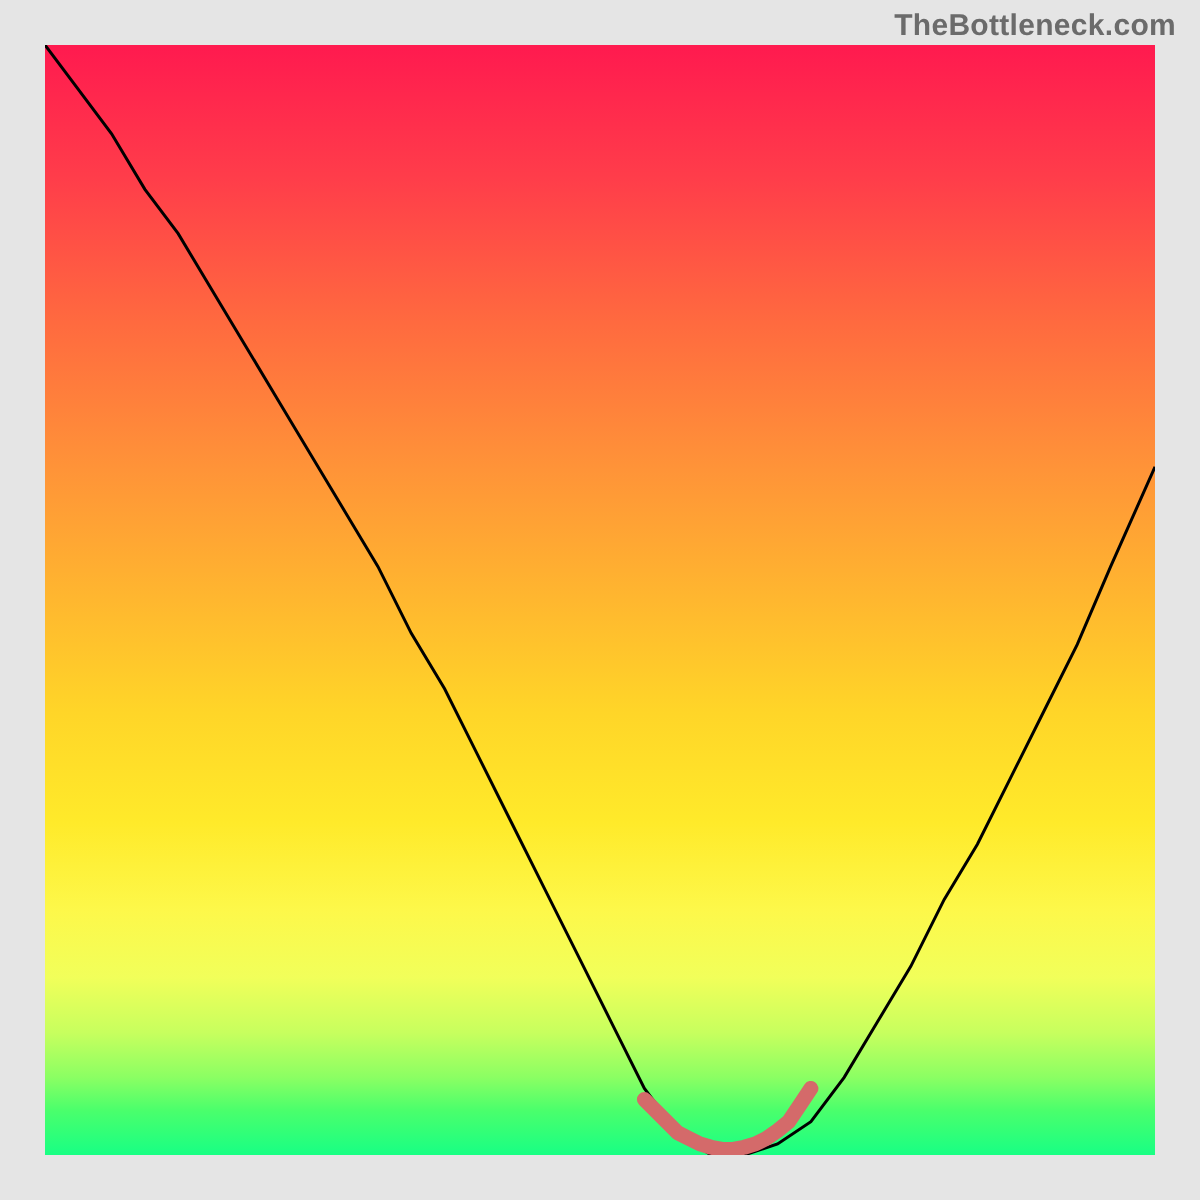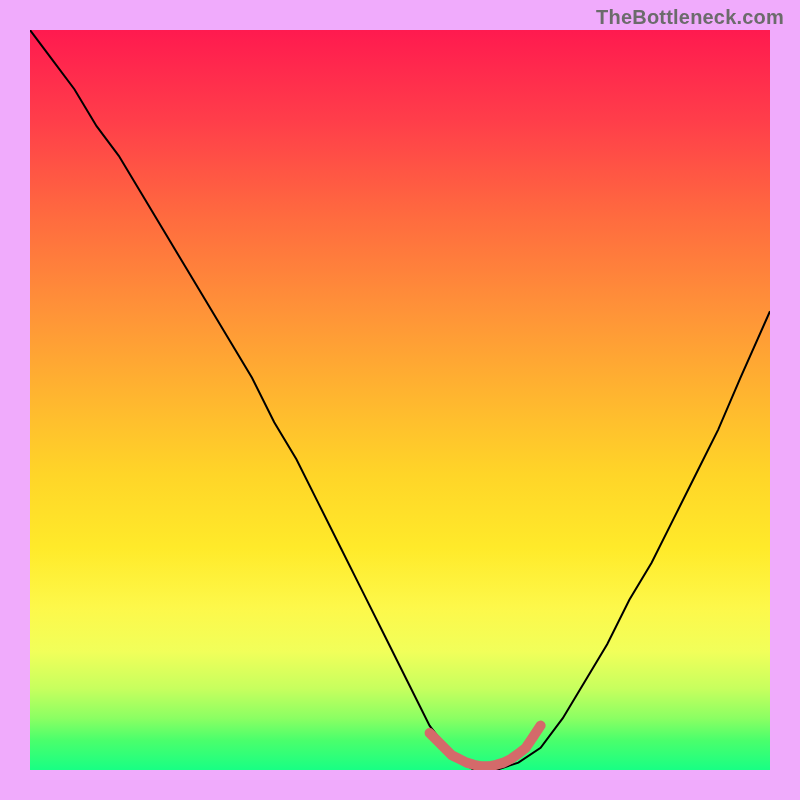--- a/index.html
+++ b/index.html
@@ -10,21 +10,21 @@
     background: #000000;
     font-family: Arial, Helvetica, sans-serif;
     overflow: hidden;
   }
   .frame {
     position: absolute;
     left: 0;
     top: 0;
     width: 800px;
     height: 800px;
-    background: #f0abfc;
+    background: #e5e5e5;
   }
   .plot-area {
     position: absolute;
     left: 30px;
     top: 30px;
     width: 740px;
     height: 740px;
     overflow: hidden;
   }
   .plot-bg {

